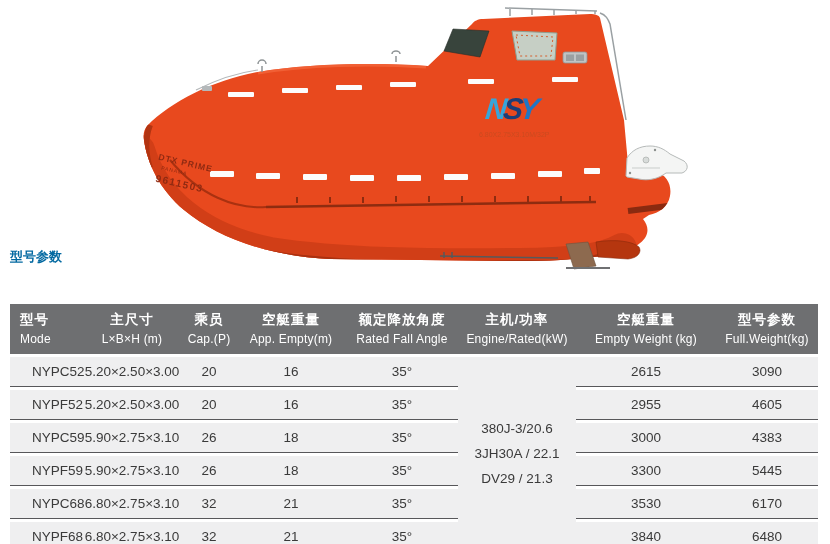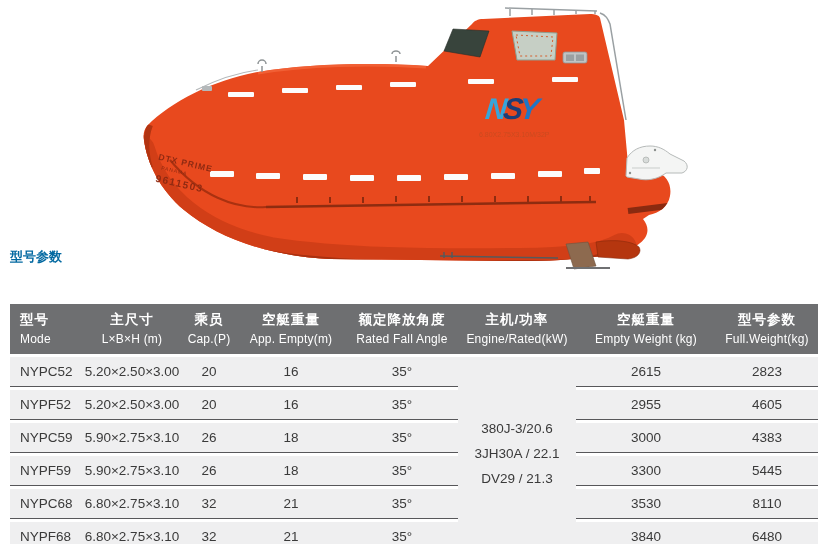--- a/index.html
+++ b/index.html
@@ -32,21 +32,21 @@
   }
   .spec th .zh { font-size:13.5px; font-weight:bold; letter-spacing:1px; }
   .spec th .en { font-size:12px; margin-top:3px; letter-spacing:.2px; }
   .spec th.col-mode { text-align:left; padding-left:10px; }
 
   .spec tbody td {
     background:#efeff0; border-bottom:1.5px solid #57575a;
     font-size:13.5px; color:#3a3a3a; text-align:center;
     height:26px; padding:1px 0 2px; vertical-align:middle;
   }
-  .spec td.cell-mode { text-align:left; padding-left:10px; }
+  .spec td.cell-mode { text-align:left; padding-left:22px; }
   .spec td.cell-engine { line-height:25px; }
 </style>
 </head>
 <body>
 
 <svg id="boat-svg" viewBox="0 0 830 280" aria-hidden="true">
   <defs>
     <path id="hullPath" d="M147,126 C172,101 214,80 258,72 C305,64 370,62 428,66 L472,24
       C474,21 478,19 483,19 L590,14 C595,14 599,15 600,18 L624,120 L628,164
       L656,172 C667,175 672,185 670,196 C668,207 659,213 649,215 L643,219
@@ -216,21 +216,21 @@
       <td>5.20×2.50×3.00</td>
       <td>20</td>
       <td>16</td>
       <td>35°</td>
       <td class="cell-engine" rowspan="6">
         <div>380J-3/20.6</div>
         <div>3JH30A / 22.1</div>
         <div>DV29 / 21.3</div>
       </td>
       <td>2615</td>
-      <td>2823</td>
+      <td>3090</td>
     </tr>
     <tr>
       <td class="cell-mode">NYPF52</td>
       <td>5.20×2.50×3.00</td>
       <td>20</td>
       <td>16</td>
       <td>35°</td>
       <td>2955</td>
       <td>4605</td>
     </tr>
@@ -252,21 +252,21 @@
       <td>3300</td>
       <td>5445</td>
     </tr>
     <tr>
       <td class="cell-mode">NYPC68</td>
       <td>6.80×2.75×3.10</td>
       <td>32</td>
       <td>21</td>
       <td>35°</td>
       <td>3530</td>
-      <td>8110</td>
+      <td>6170</td>
     </tr>
     <tr>
       <td class="cell-mode">NYPF68</td>
       <td>6.80×2.75×3.10</td>
       <td>32</td>
       <td>21</td>
       <td>35°</td>
       <td>3840</td>
       <td>6480</td>
     </tr>

